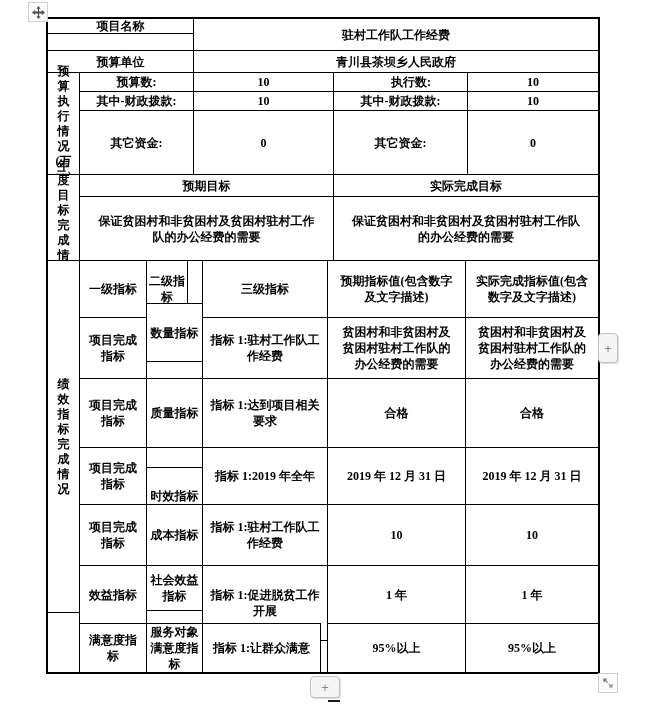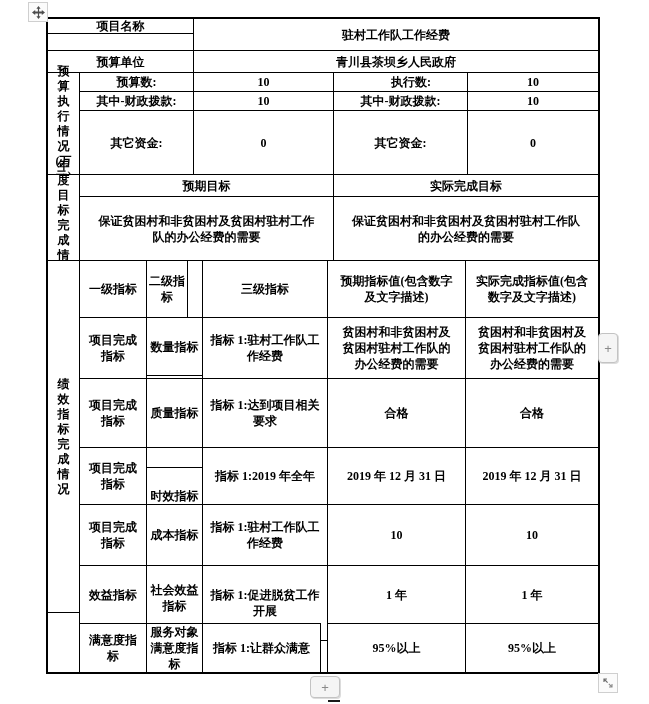--- a/index.html
+++ b/index.html
@@ -72,21 +72,21 @@
   <div class="c" style="left:79px;top:260px;width:68px;height:58px">一级指标</div>
   <div class="c" style="left:146px;top:260px;width:42px;height:58px">二级指标</div>
   <div class="c" style="left:202px;top:260px;width:126px;height:58px">三级指标</div>
   <div class="c" style="left:327px;top:260px;width:139px;height:58px">预期指标值(包含数字
 及文字描述)</div>
   <div class="c" style="left:465px;top:260px;width:134px;height:58px">实际完成指标值(包含
 数字及文字描述)</div>
 
   <div class="c" style="left:79px;top:317px;width:68px;height:62px">项目完成
 指标</div>
-  <div class="c" style="left:146px;top:317px;width:57px;height:59px">数量指标</div>
+  <div class="c" style="left:146px;top:303px;width:57px;height:59px">数量指标</div>
   <div class="c" style="left:202px;top:317px;width:126px;height:62px">指标 1:驻村工作队工
 作经费</div>
   <div class="c" style="left:327px;top:317px;width:139px;height:62px">贫困村和非贫困村及
 贫困村驻村工作队的
 办公经费的需要</div>
   <div class="c" style="left:465px;top:317px;width:134px;height:62px">贫困村和非贫困村及
 贫困村驻村工作队的
 办公经费的需要</div>
 
   <div class="c" style="left:79px;top:378px;width:68px;height:70px">项目完成
@@ -106,21 +106,21 @@
 
   <div class="c" style="left:79px;top:504px;width:68px;height:62px">项目完成
 指标</div>
   <div class="c" style="left:146px;top:504px;width:57px;height:62px">成本指标</div>
   <div class="c" style="left:202px;top:504px;width:126px;height:62px">指标 1:驻村工作队工
 作经费</div>
   <div class="c" style="left:327px;top:504px;width:139px;height:62px">10</div>
   <div class="c" style="left:465px;top:504px;width:134px;height:62px">10</div>
 
   <div class="c" style="left:79px;top:565px;width:68px;height:59px">效益指标</div>
-  <div class="c" style="left:146px;top:565px;width:57px;height:65px">社会效益
+  <div class="c" style="left:146px;top:565px;width:57px;height:46px">社会效益
 指标</div>
   <div class="c" style="left:202px;top:565px;width:126px;height:76px">指标 1:促进脱贫工作
 开展</div>
   <div class="c" style="left:327px;top:565px;width:139px;height:59px">1 年</div>
   <div class="c" style="left:465px;top:565px;width:134px;height:59px">1 年</div>
 
   <div class="c" style="left:79px;top:623px;width:68px;height:50px">满意度指
 标</div>
   <div class="c" style="left:146px;top:623px;width:57px;height:50px">服务对象
 满意度指

